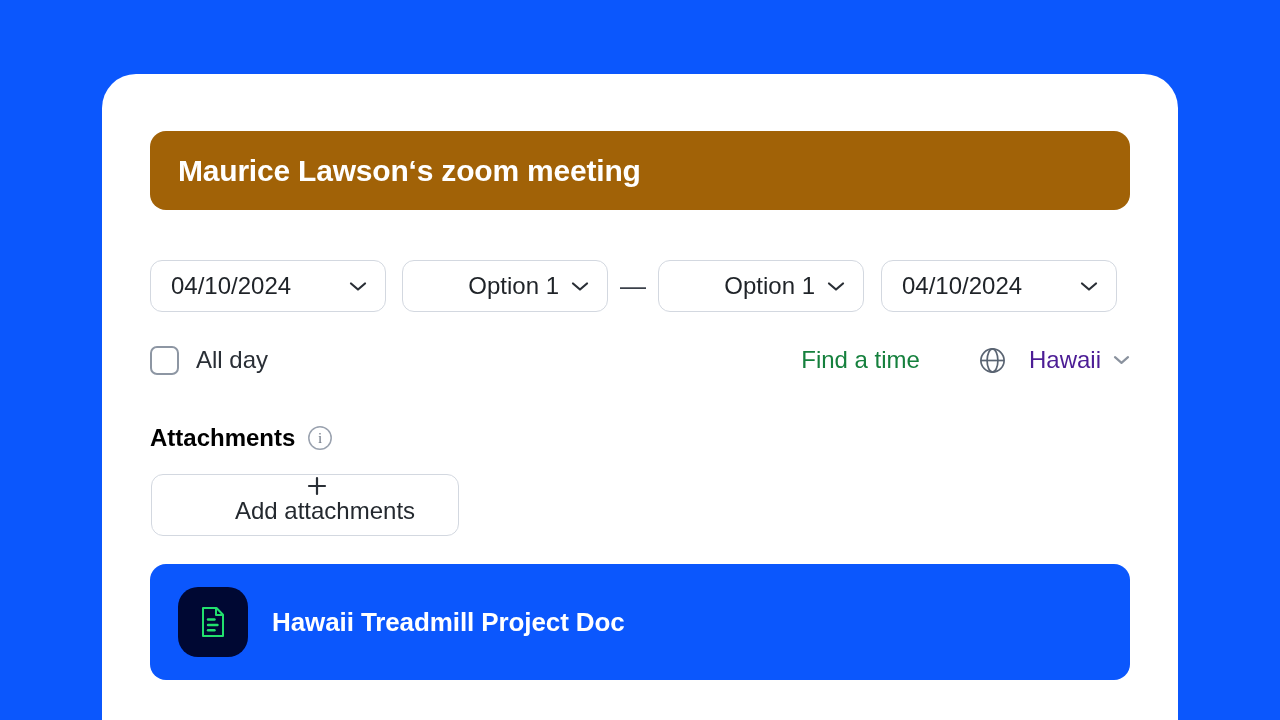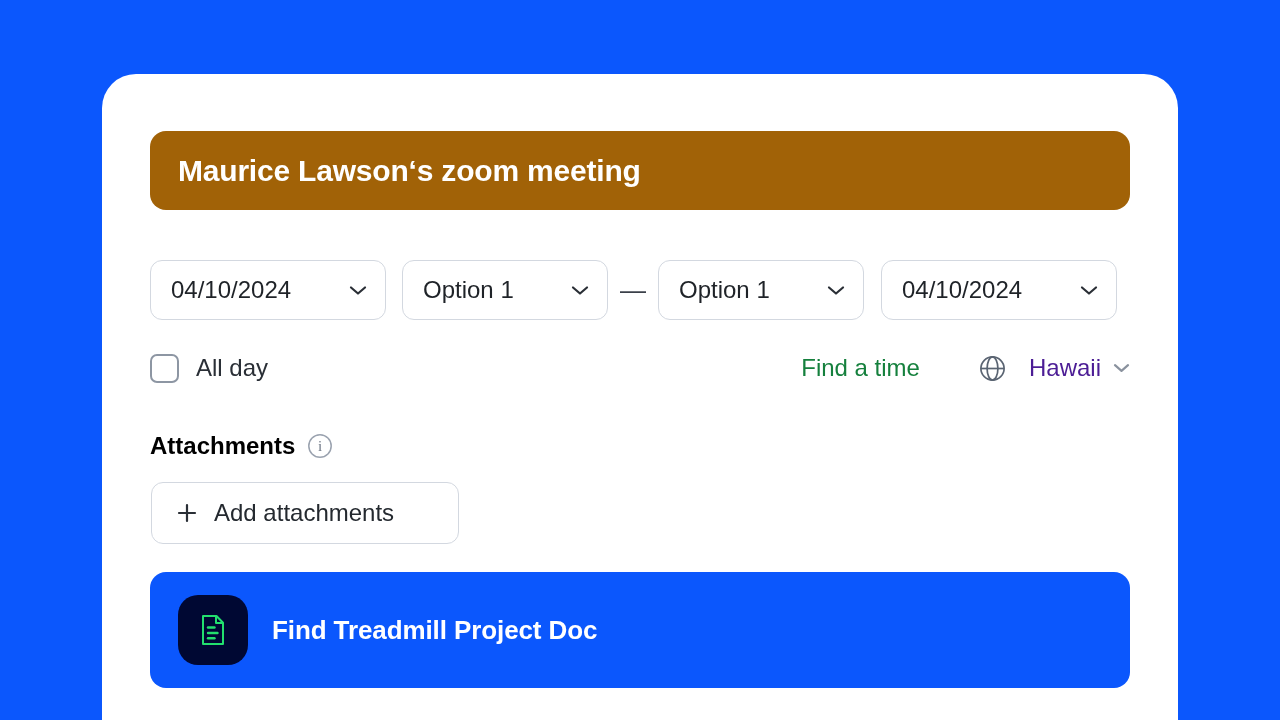--- a/index.html
+++ b/index.html
@@ -54,32 +54,32 @@
   }
 
   
   .datetime-row {
     display: flex;
     align-items: center;
     margin-top: 50px;
   }
 
   .select-box {
-    height: 60px;
+    height: 52px;
     border: 1.5px solid #D3D8E0;
     border-radius: 12px;
     background: #ffffff;
     display: flex;
     align-items: center;
     justify-content: space-between;
     padding: 0 18px 0 20px;
     cursor: pointer;
   }
   .select-box.w-date { width: 236px; }
-  .select-box.w-opt  { width: 206px; }
+  .select-box.w-opt  { width: 206px; justify-content: flex-end; }
 
   .select-value {
     font-size: 24px;
     color: #1F2328;
     white-space: nowrap;
   }
 
   .chev {
     width: 18px;
     height: 11px;
@@ -181,20 +181,21 @@
     margin-left: 1px;
     width: 308px;
     height: 62px;
     border: 1.5px solid #D3D8E0;
     border-radius: 12px;
     background: #ffffff;
     display: flex;
     align-items: center;
     padding-left: 24px;
     cursor: pointer;
+    flex-direction: column;
   }
   .plus-icon { width: 22px; height: 22px; flex: 0 0 auto; }
   .plus-icon path { stroke: #2A2F36; stroke-width: 2.2; stroke-linecap: round; }
   .add-attach-label {
     font-size: 24px;
     color: #24292F;
     margin-left: 16px;
   }
 
   
@@ -327,18 +328,18 @@
       <div class="doc-icon-box">
         <svg class="doc-icon" viewBox="0 0 36 36">
           <path class="outline" d="M8 4 H21.5 L28 10.8 V32 H8 Z"></path>
           <path class="outline" d="M21 4.4 V11 H27.6"></path>
           <line class="line" x1="13" y1="15.5" x2="19.5" y2="15.5"></line>
           <line class="line" x1="13" y1="21" x2="22.5" y2="21"></line>
           <line class="line" x1="13" y1="26.2" x2="19.5" y2="26.2"></line>
         </svg>
       </div>
       <div class="attach-texts">
-        <div class="attach-name">Find Treadmill Project Doc</div>
+        <div class="attach-name">Hawaii Treadmill Project Doc</div>
       </div>
     </div>
 
   </div>
 </div>
 
 </body></html>

